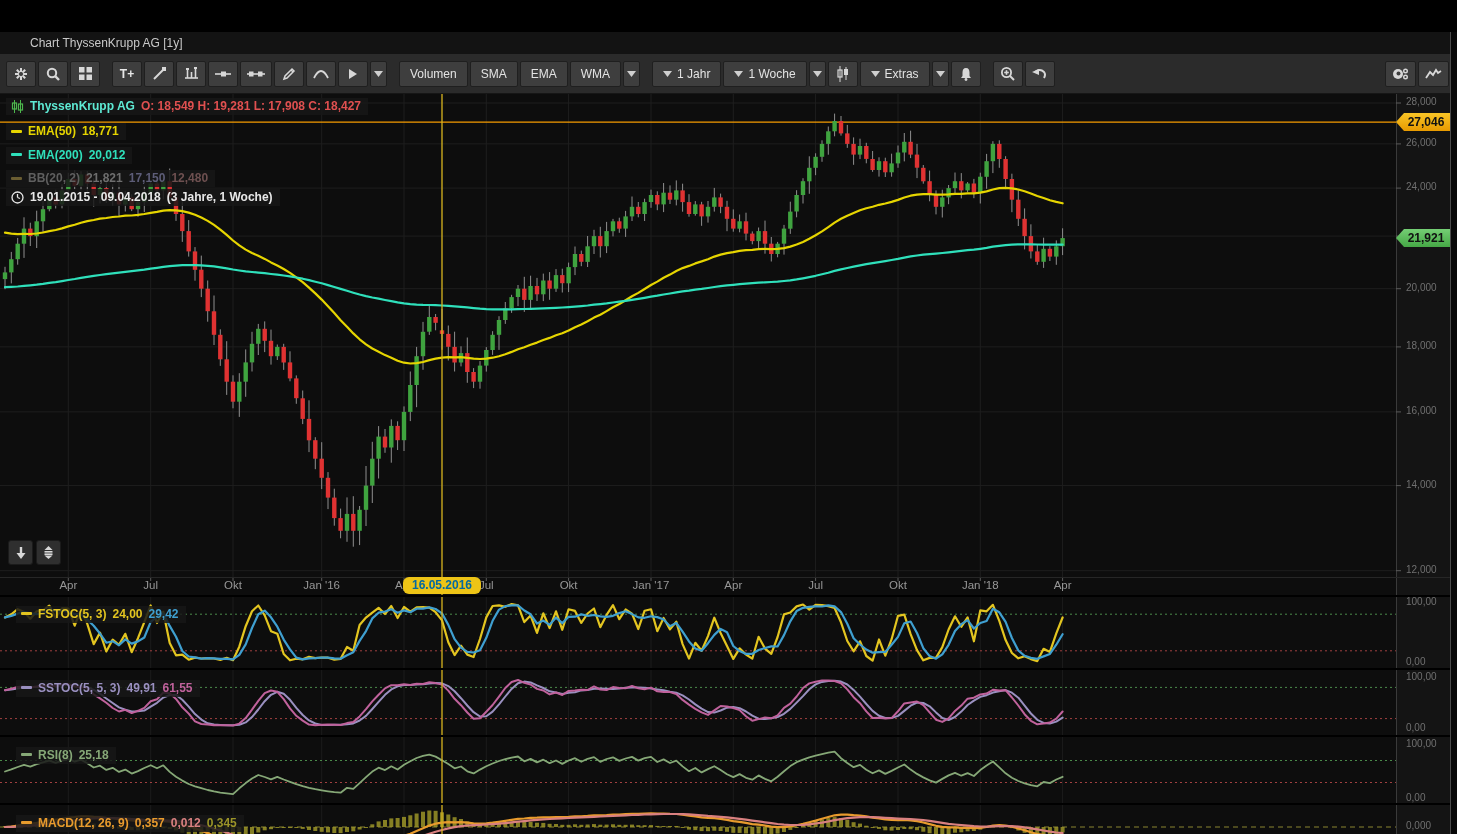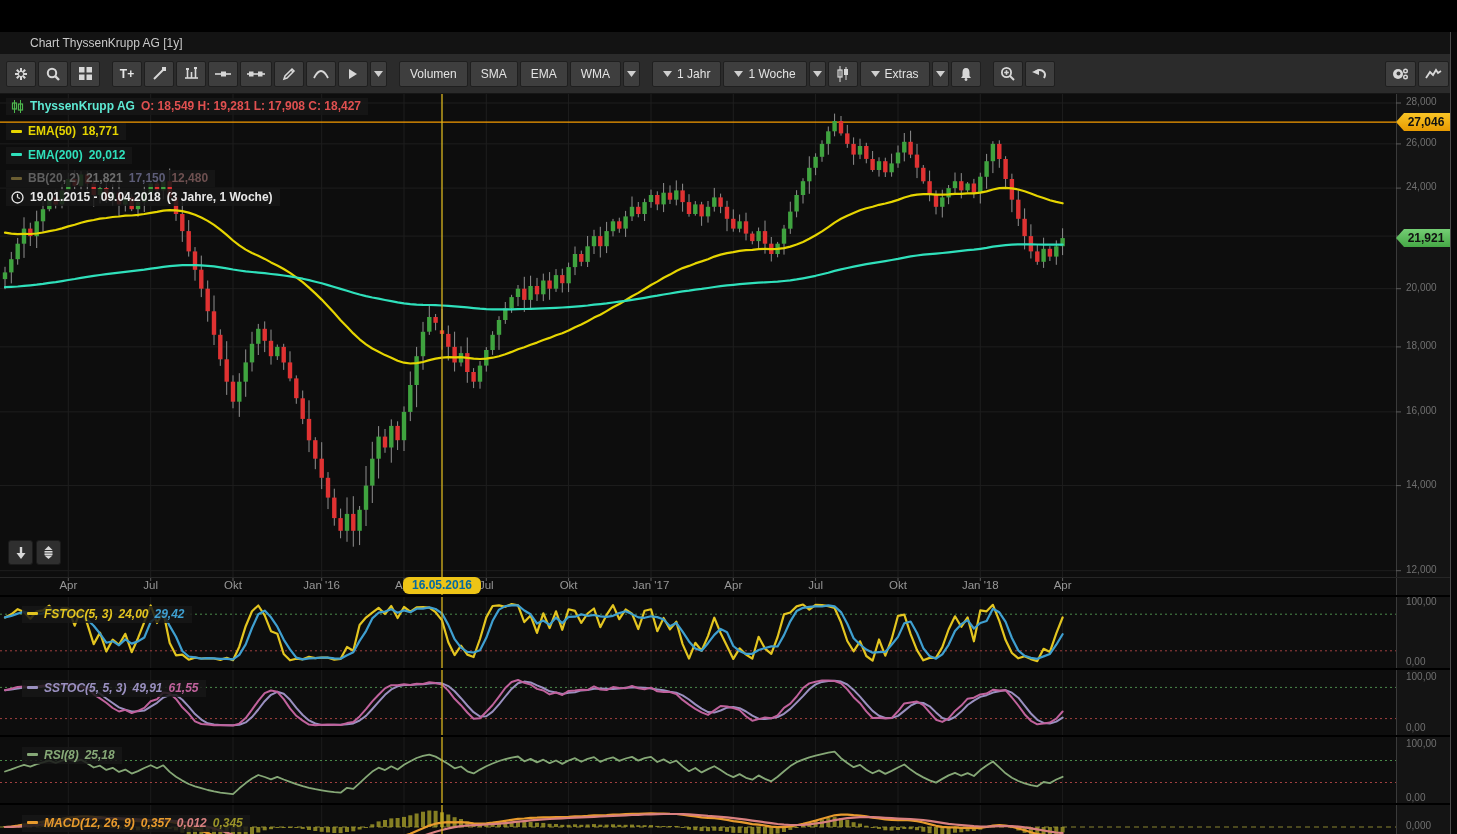--- a/index.html
+++ b/index.html
@@ -24,21 +24,21 @@
   .axiscol{position:absolute;left:1396px;top:62px;width:54px;height:758px;background:#141414;
            border-left:1px solid #3a3a3a;z-index:1;}
   .rightedge{position:absolute;left:1450px;top:0;width:7px;height:834px;background:#070707;border-left:1px solid #4a4a4a;z-index:6;}
   svg.chart{position:absolute;left:0;top:0;z-index:1;}
   
   .legend{position:absolute;left:6px;top:66px;z-index:3;}
   .lrow{margin-bottom:2px;}
   .chip{display:inline-flex;align-items:center;gap:6px;background:rgba(24,24,24,.85);
         padding:1px 7px 2px 5px;font-size:12px;font-weight:700;white-space:nowrap;}
   .sw{display:inline-block;width:11px;height:3px;border-radius:1px;}
-  .plegend{position:absolute;left:22px;z-index:3;font-style:italic;}
+  .plegend{position:absolute;left:16px;z-index:3;}
   .sym{color:#5eead4;}
   .ohlc{color:#e05050;}
   .yel{color:#e6d500;} .cya{color:#2fe0bb;}
   .dim{color:#5f5f5f;} .dim2{color:#6e6e6e;} .dimb{color:#5d5d78;} .dimr{color:#6e5050;}
   .wht{color:#e8e8e8;font-weight:700;}
   .axis-label{position:absolute;font-size:10px;color:#707070;z-index:2;white-space:nowrap;}
   .xtick{position:absolute;top:547px;width:60px;text-align:center;font-size:11.5px;color:#979797;z-index:2;}
   
   .tag{position:absolute;left:1396px;width:56px;height:18px;line-height:18px;font-size:12px;font-weight:700;
        color:#111;text-align:center;z-index:4;clip-path:polygon(8px 0,100% 0,100% 100%,8px 100%,0 50%);padding-left:4px;box-sizing:border-box;}

